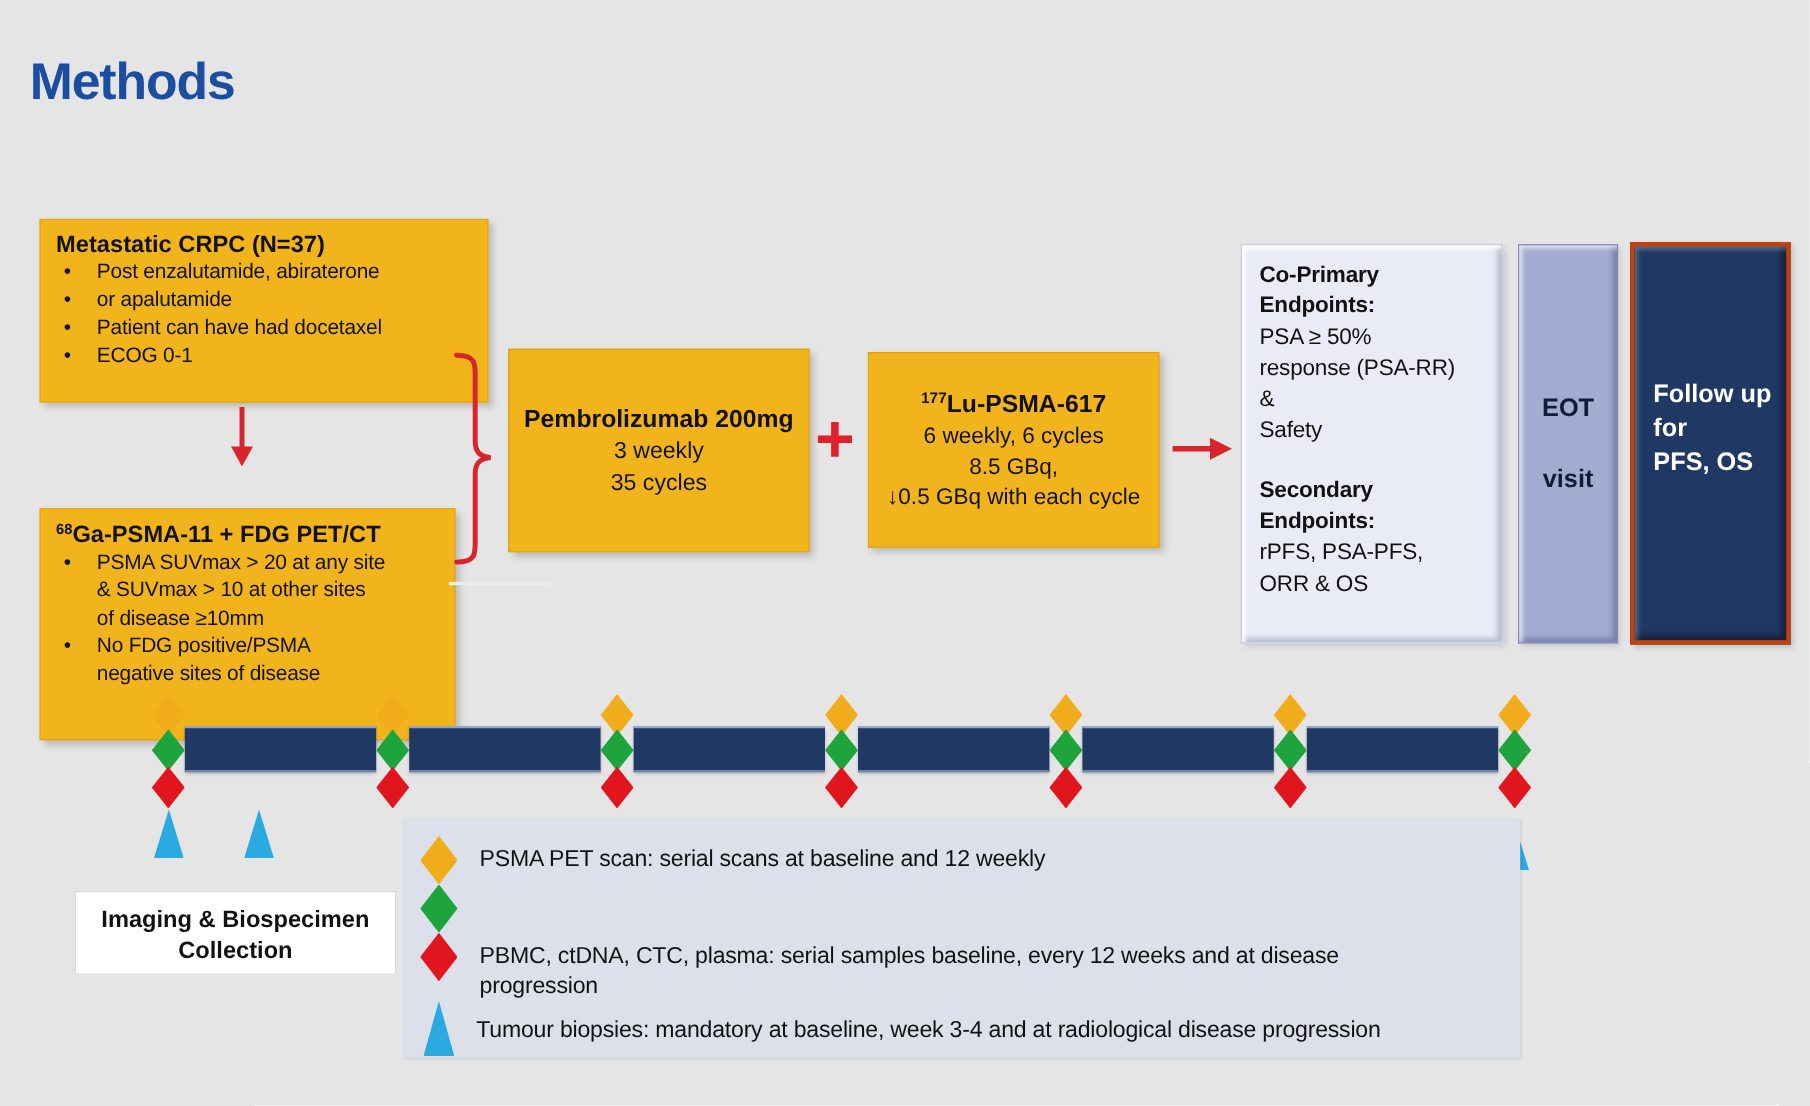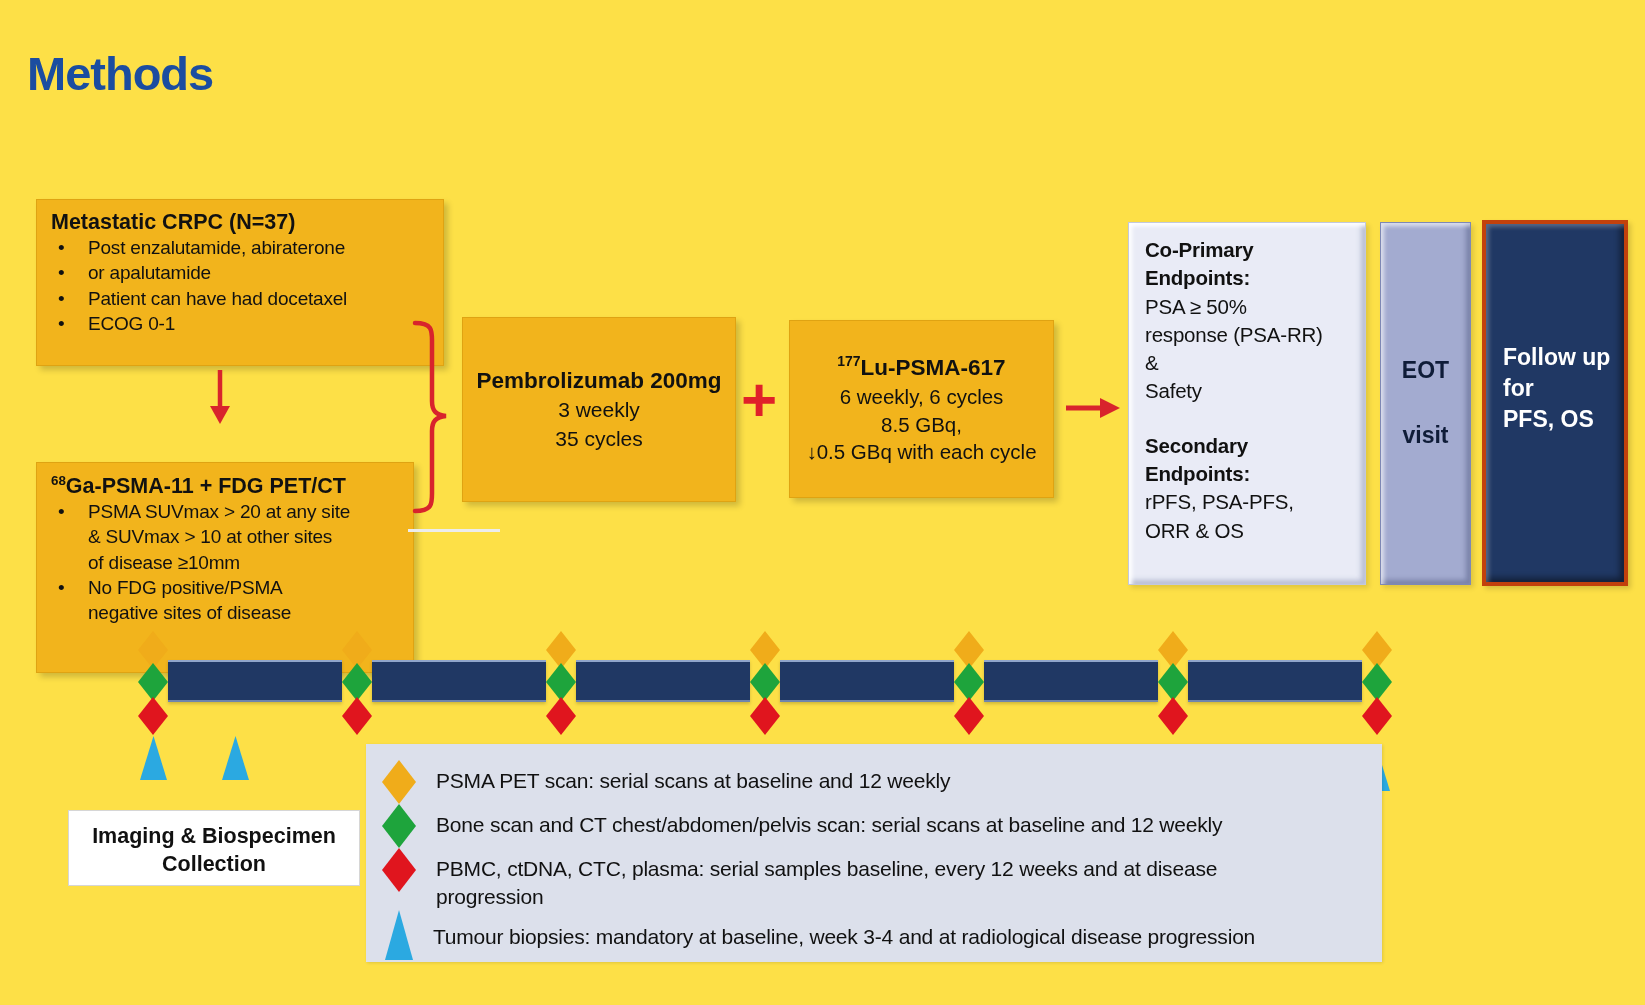--- a/index.html
+++ b/index.html
@@ -1,16 +1,16 @@
 <!DOCTYPE html>
 <html><head>
 <meta charset="utf-8">
 <style>
   html,body{margin:0;padding:0;background:#fff;}
-  .slide{position:relative;width:1645px;height:1005px;background:#fde047;overflow:hidden;
+  .slide{position:relative;width:1645px;height:1005px;background:#e5e5e5;overflow:hidden;
          font-family:"Liberation Sans",sans-serif;color:#111;}
 
   .page-title{position:absolute;left:27px;top:46px;font-size:47px;font-weight:bold;
               color:#1b4da0;letter-spacing:-1px;}
 
   
   .ybox{position:absolute;background:#f2b41c;border:1px solid #dfa312;
         box-shadow:4px 4px 6px rgba(0,0,0,0.18);color:#111;}
   .ybox h3{margin:0;font-size:21.5px;font-weight:bold;}
   .box-eligibility{left:36px;top:199px;width:408px;height:167px;padding:10px 12px 8px 14px;box-sizing:border-box;}
@@ -226,21 +226,20 @@
     <div>Collection</div>
   </div>
 
   <div class="legend">
     <div class="legend-row" style="top:16px;">
       <div class="lg-diamond" style="background:#f0ac1a;"></div>
       <div class="legend-text">PSMA PET scan: serial scans at baseline and 12 weekly</div>
     </div>
     <div class="legend-row" style="top:60px;">
       <div class="lg-diamond" style="background:#1ea43c;"></div>
-      <div class="legend-text">Bone scan and CT chest/abdomen/pelvis scan: serial scans at baseline and 12 weekly</div>
     </div>
     <div class="legend-row" style="top:104px;">
       <div class="lg-diamond" style="background:#e0151e;"></div>
       <div class="legend-text" style="max-width:860px;">PBMC, ctDNA, CTC, plasma: serial  samples baseline, every 12 weeks and at disease progression</div>
     </div>
     <div class="legend-row" style="top:166px;">
       <div class="lg-tri"></div>
       <div class="legend-text" style="padding-top:13px;">Tumour biopsies: mandatory at baseline, week 3-4 and at radiological disease progression</div>
     </div>
   </div>

